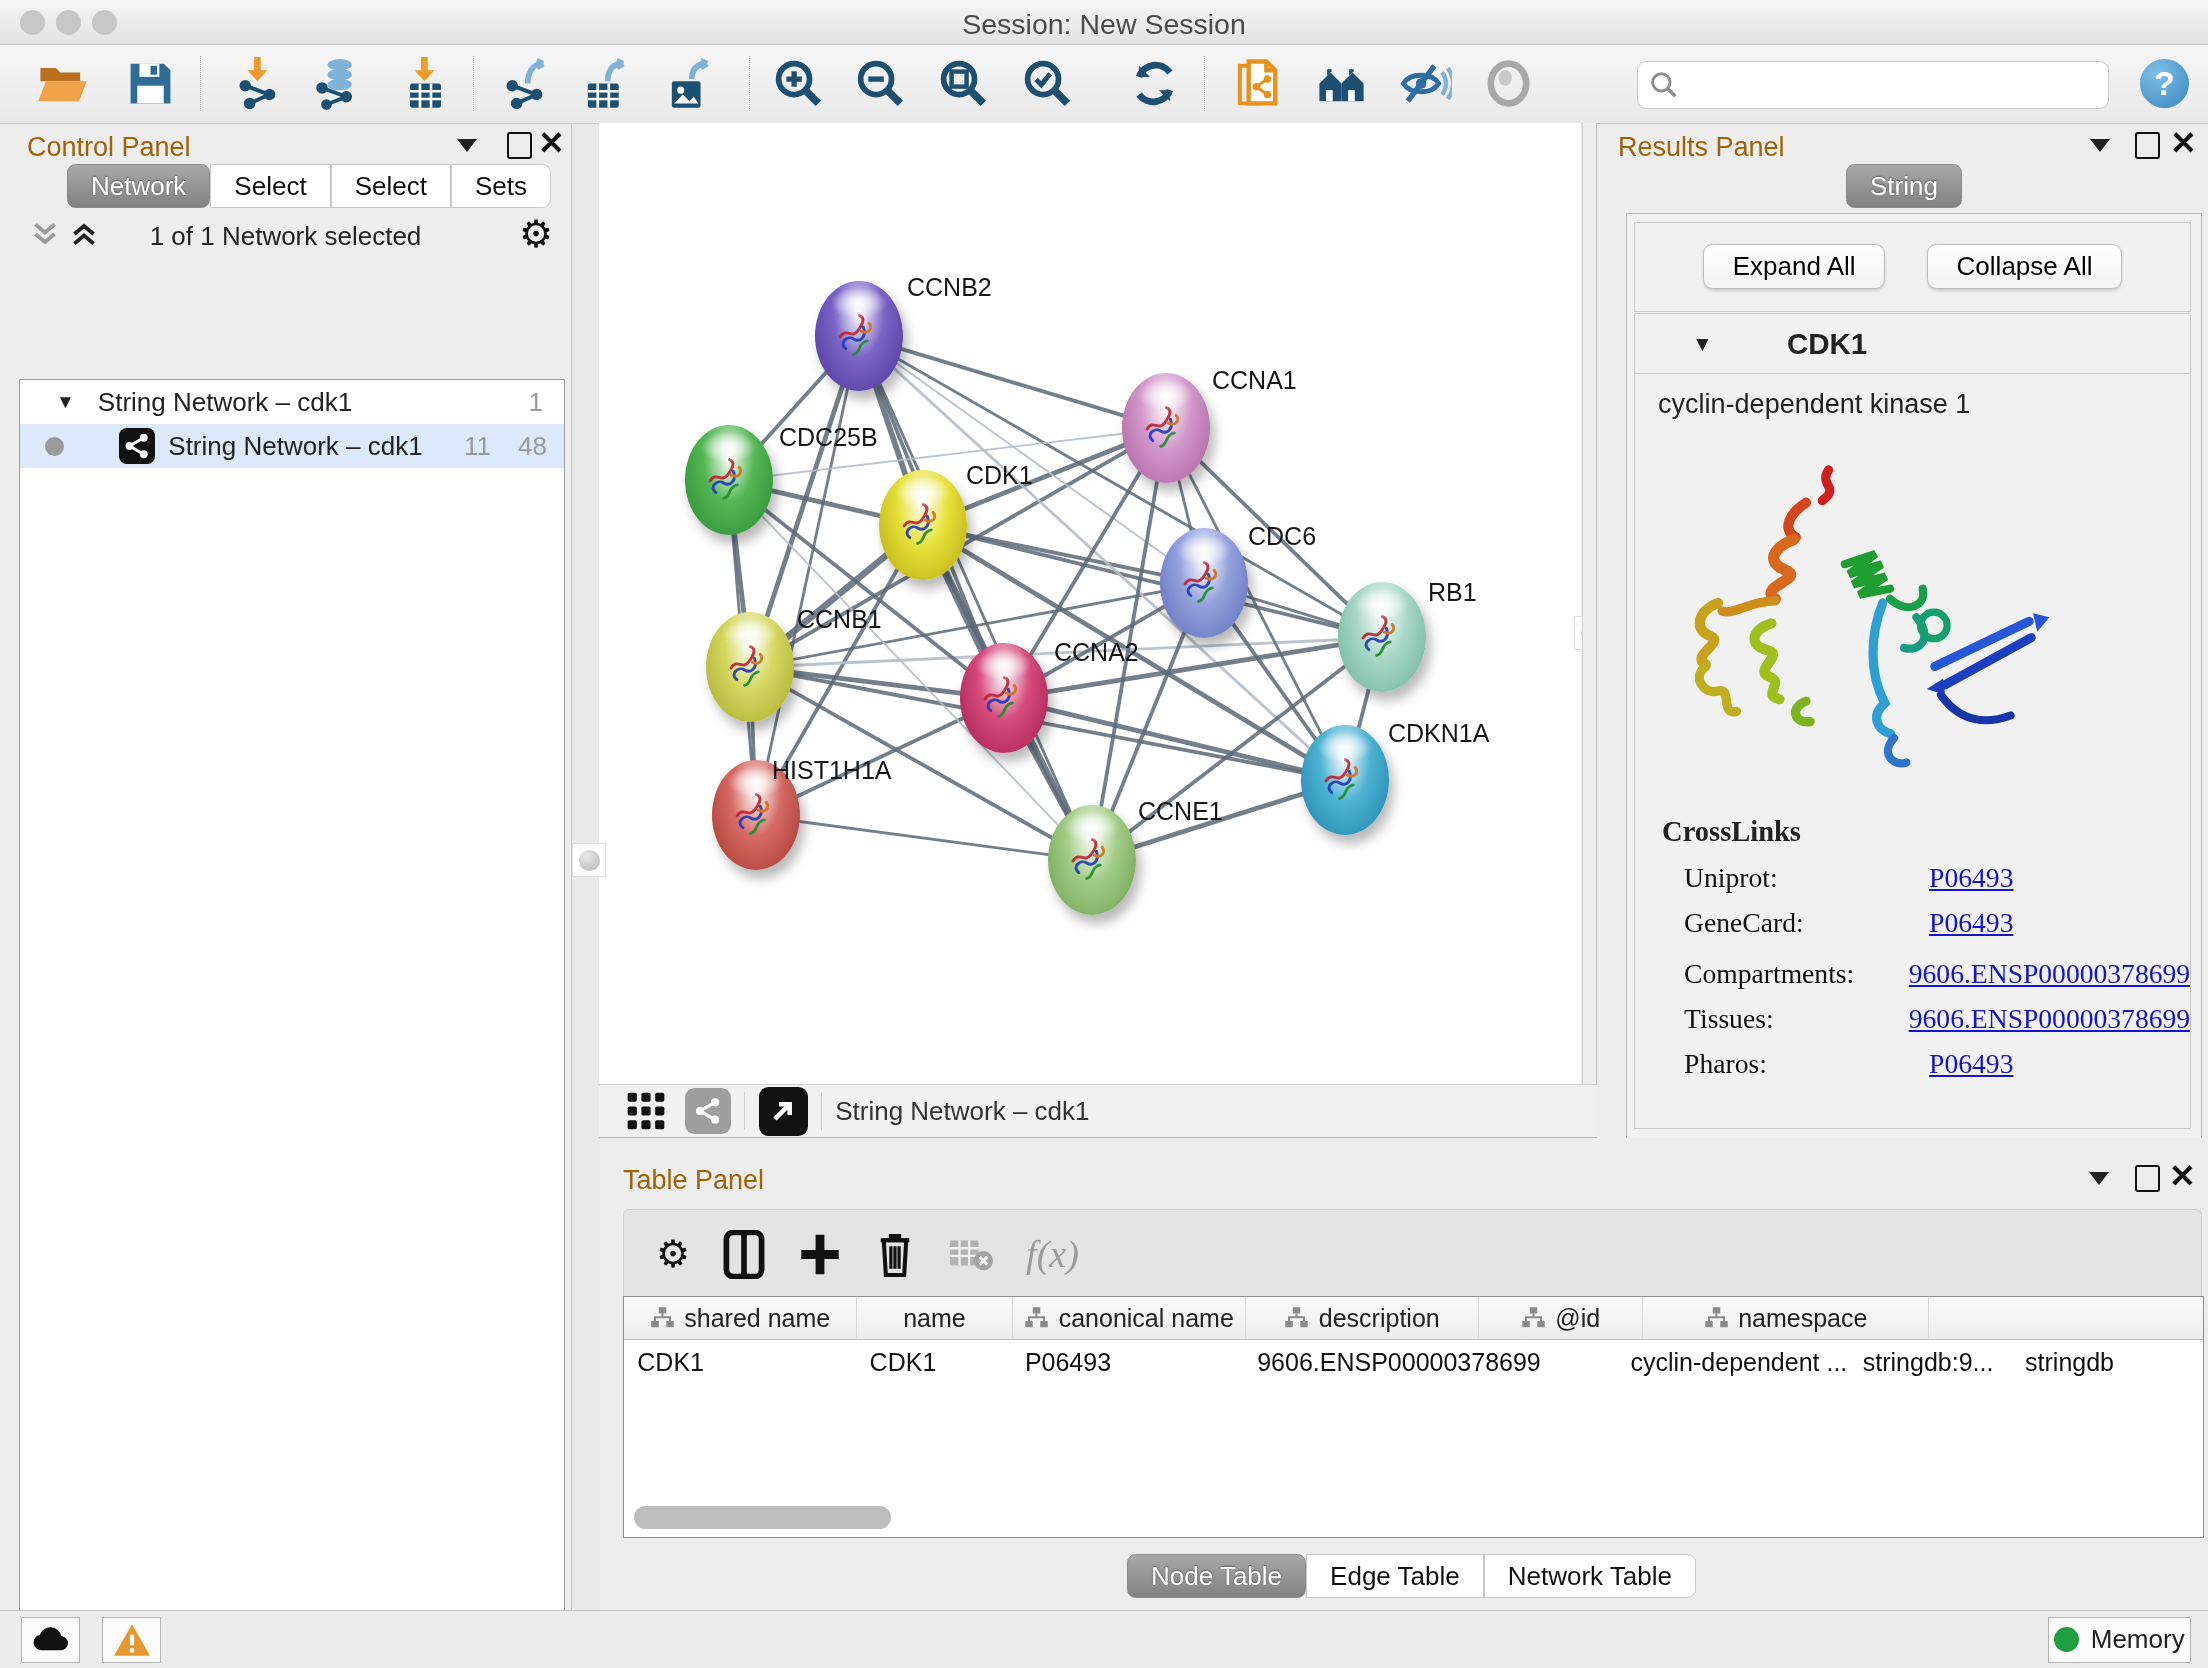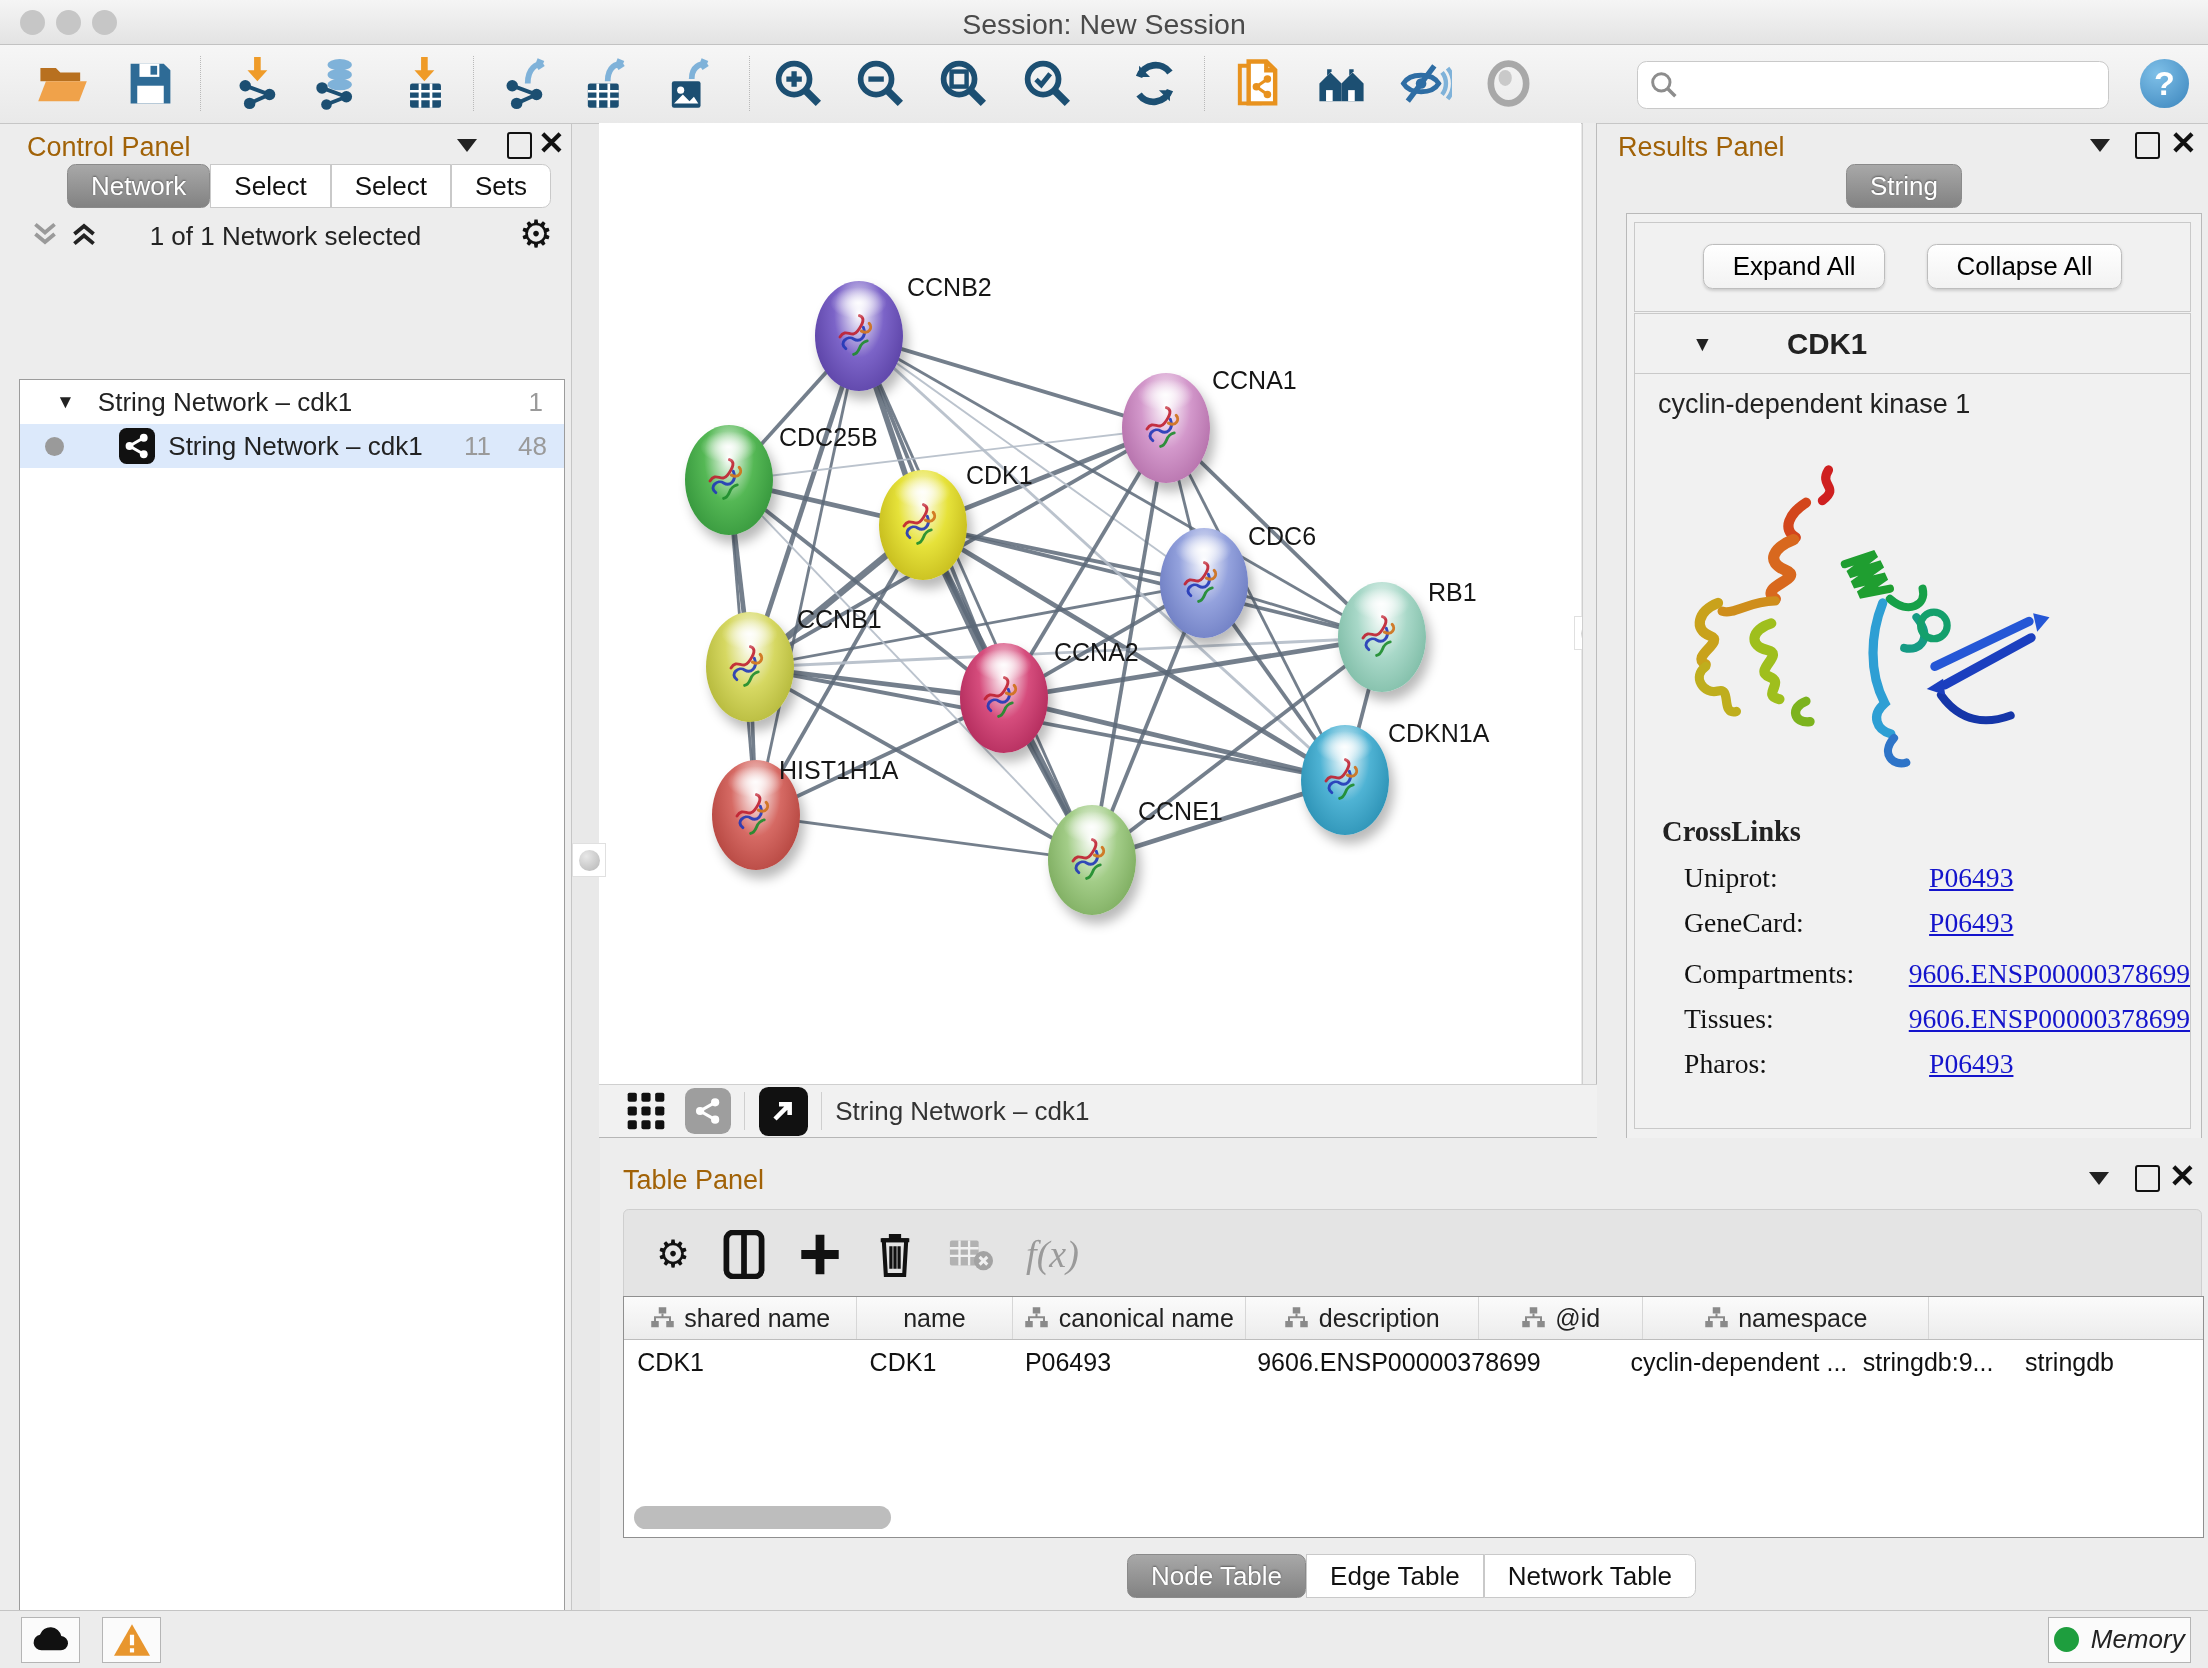--- a/index.html
+++ b/index.html
@@ -443,21 +443,21 @@
         <svg viewBox="0 0 60 70" style="position:absolute;left:13.3px;top:21px;width:59px;height:68px;opacity:.9;">
  <g fill="none" stroke-width="3" stroke-linecap="round">
   <path d="M12 36c6-10 12 2 18-6s8-14 2-16" stroke="#c02030"></path>
   <path d="M18 48c-8-6 2-14 8-10s14-2 10-12" stroke="#2238b8"></path>
   <path d="M26 54c8-2 4-12 14-14" stroke="#1d8c2c"></path>
   <path d="M34 30c8 4 12-4 8-8" stroke="#d07018"></path>
           </g>
         </svg>
         <span class="gloss"></span>
       </div>
-   <span class="nodelabel" style="left:180px;top:633px;">HIST1H1A</span>
+   <span class="nodelabel" style="left:173px;top:633px;">HIST1H1A</span>
       <div class="node" style="left:449px;top:682px;background:radial-gradient(ellipse at 50% 30%, #ffffff 0%, #a3cd88 40%, #6fa050 96%);">
         <svg viewBox="0 0 60 70" style="position:absolute;left:13.3px;top:21px;width:59px;height:68px;opacity:.9;">
  <g fill="none" stroke-width="3" stroke-linecap="round">
   <path d="M12 36c6-10 12 2 18-6s8-14 2-16" stroke="#c02030"></path>
   <path d="M18 48c-8-6 2-14 8-10s14-2 10-12" stroke="#2238b8"></path>
   <path d="M26 54c8-2 4-12 14-14" stroke="#1d8c2c"></path>
   <path d="M34 30c8 4 12-4 8-8" stroke="#d07018"></path>
           </g>
         </svg>
         <span class="gloss"></span>
@@ -715,18 +715,18 @@
       <path d="M6 15a5 5 0 0 1-1-9.9A7 7 0 0 1 18.5 6 4.5 4.5 0 0 1 18 15z" fill="#111"></path>
     </svg>
   </div>
   <div class="abs sbtn" style="left:102px;width:57px;">
     <svg style="width:36px;height:32px;" viewBox="0 0 24 21">
       <path d="M12 0L24 21H0z" fill="#e8962e"></path>
         <rect x="10.6" y="7" width="2.8" height="7" fill="#fff"></rect>
         <rect x="10.6" y="16" width="2.8" height="2.8" fill="#fff"></rect>
     </svg>
   </div>
-  <div class="abs sbtn" style="left:2048px;width:141px;gap:11.4px;font-style:italic;">
+  <div class="abs sbtn" style="left:2048px;width:141px;gap:11.4px;">
     <span style="width:25px;height:25px;border-radius:50%;background:#1e9e3e;display:inline-block;"></span>
     <span style="font-size:26px;">Memory</span>
   </div>
 </div>
 
 
 </body></html>

